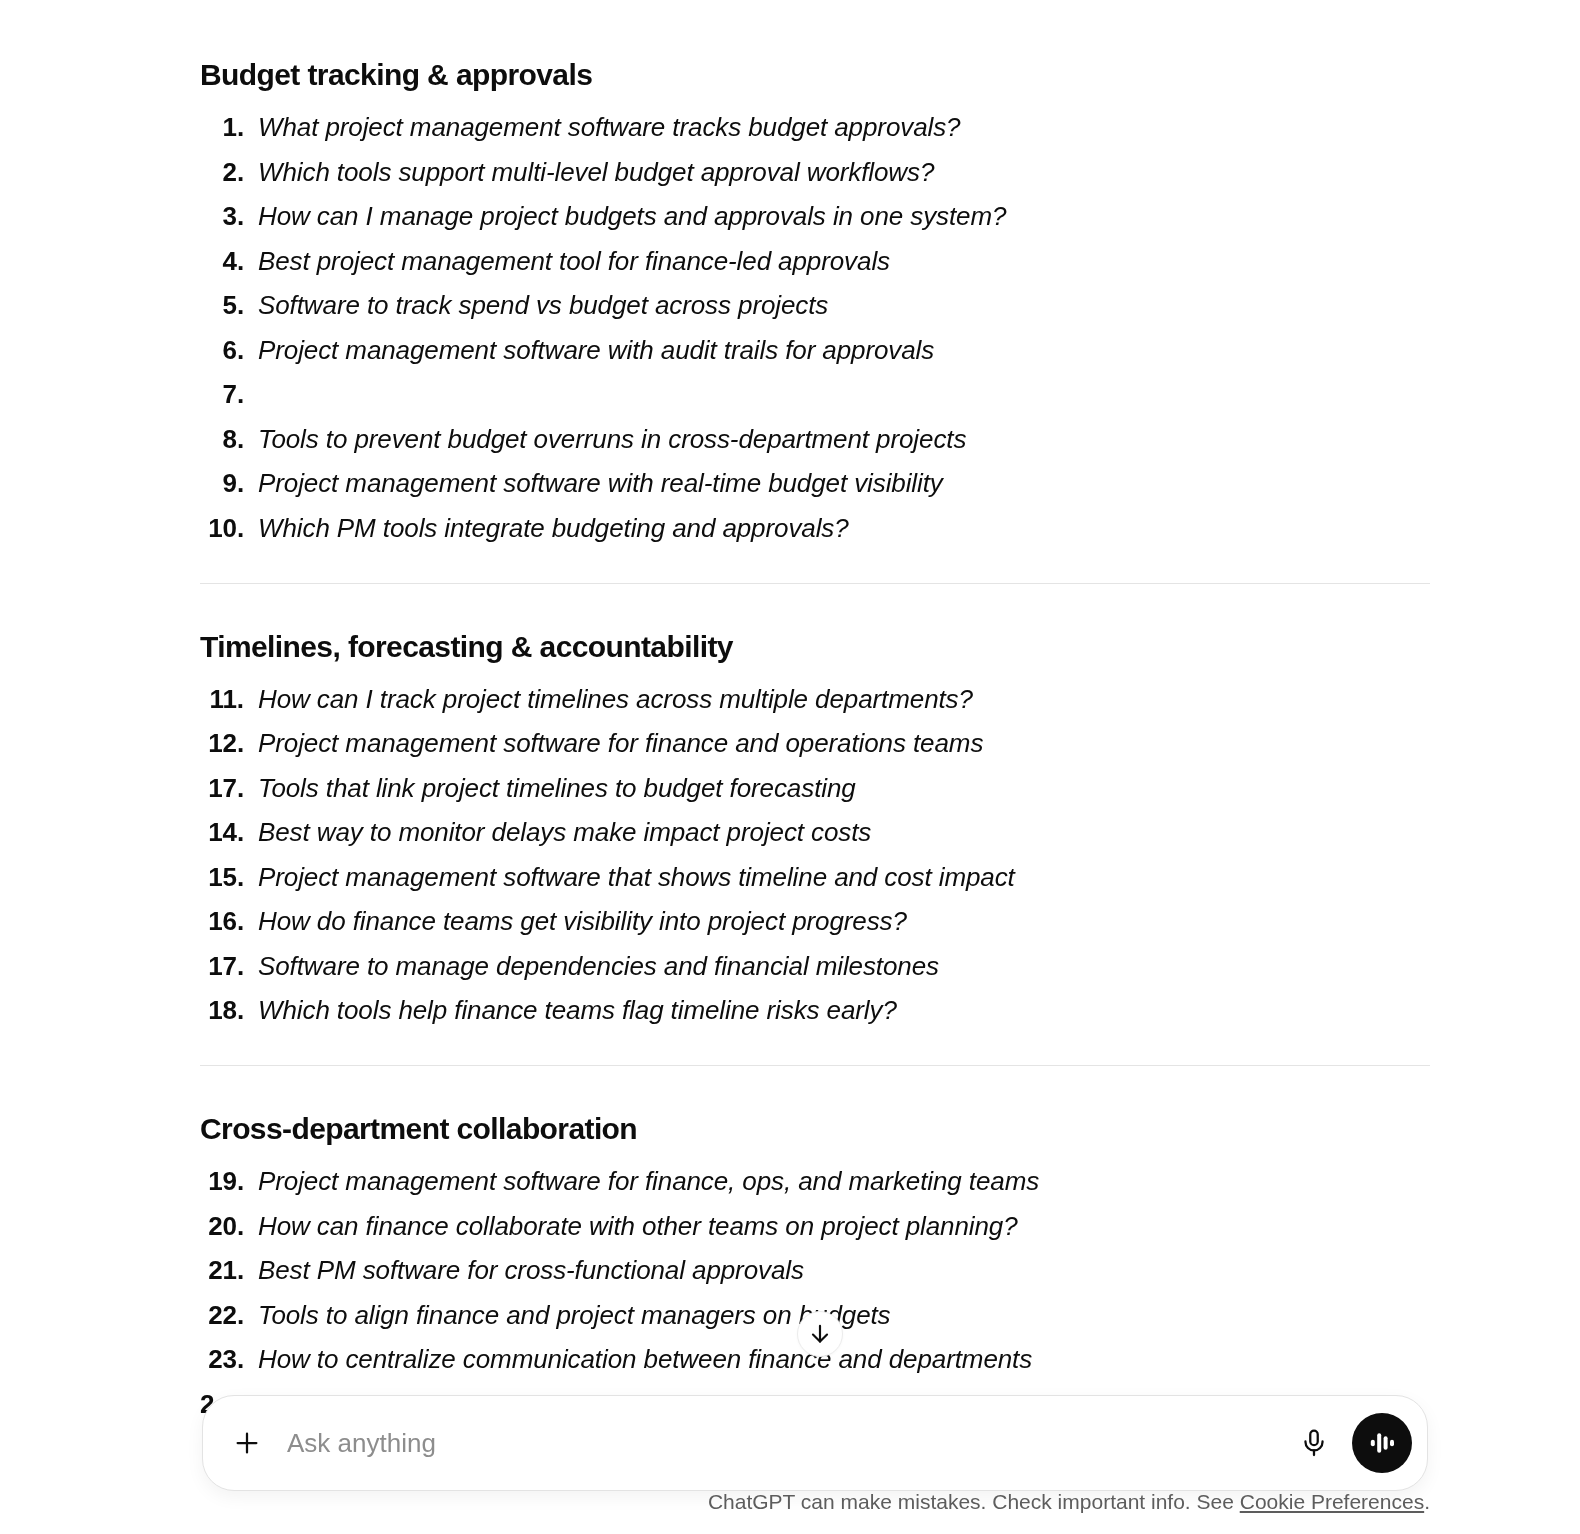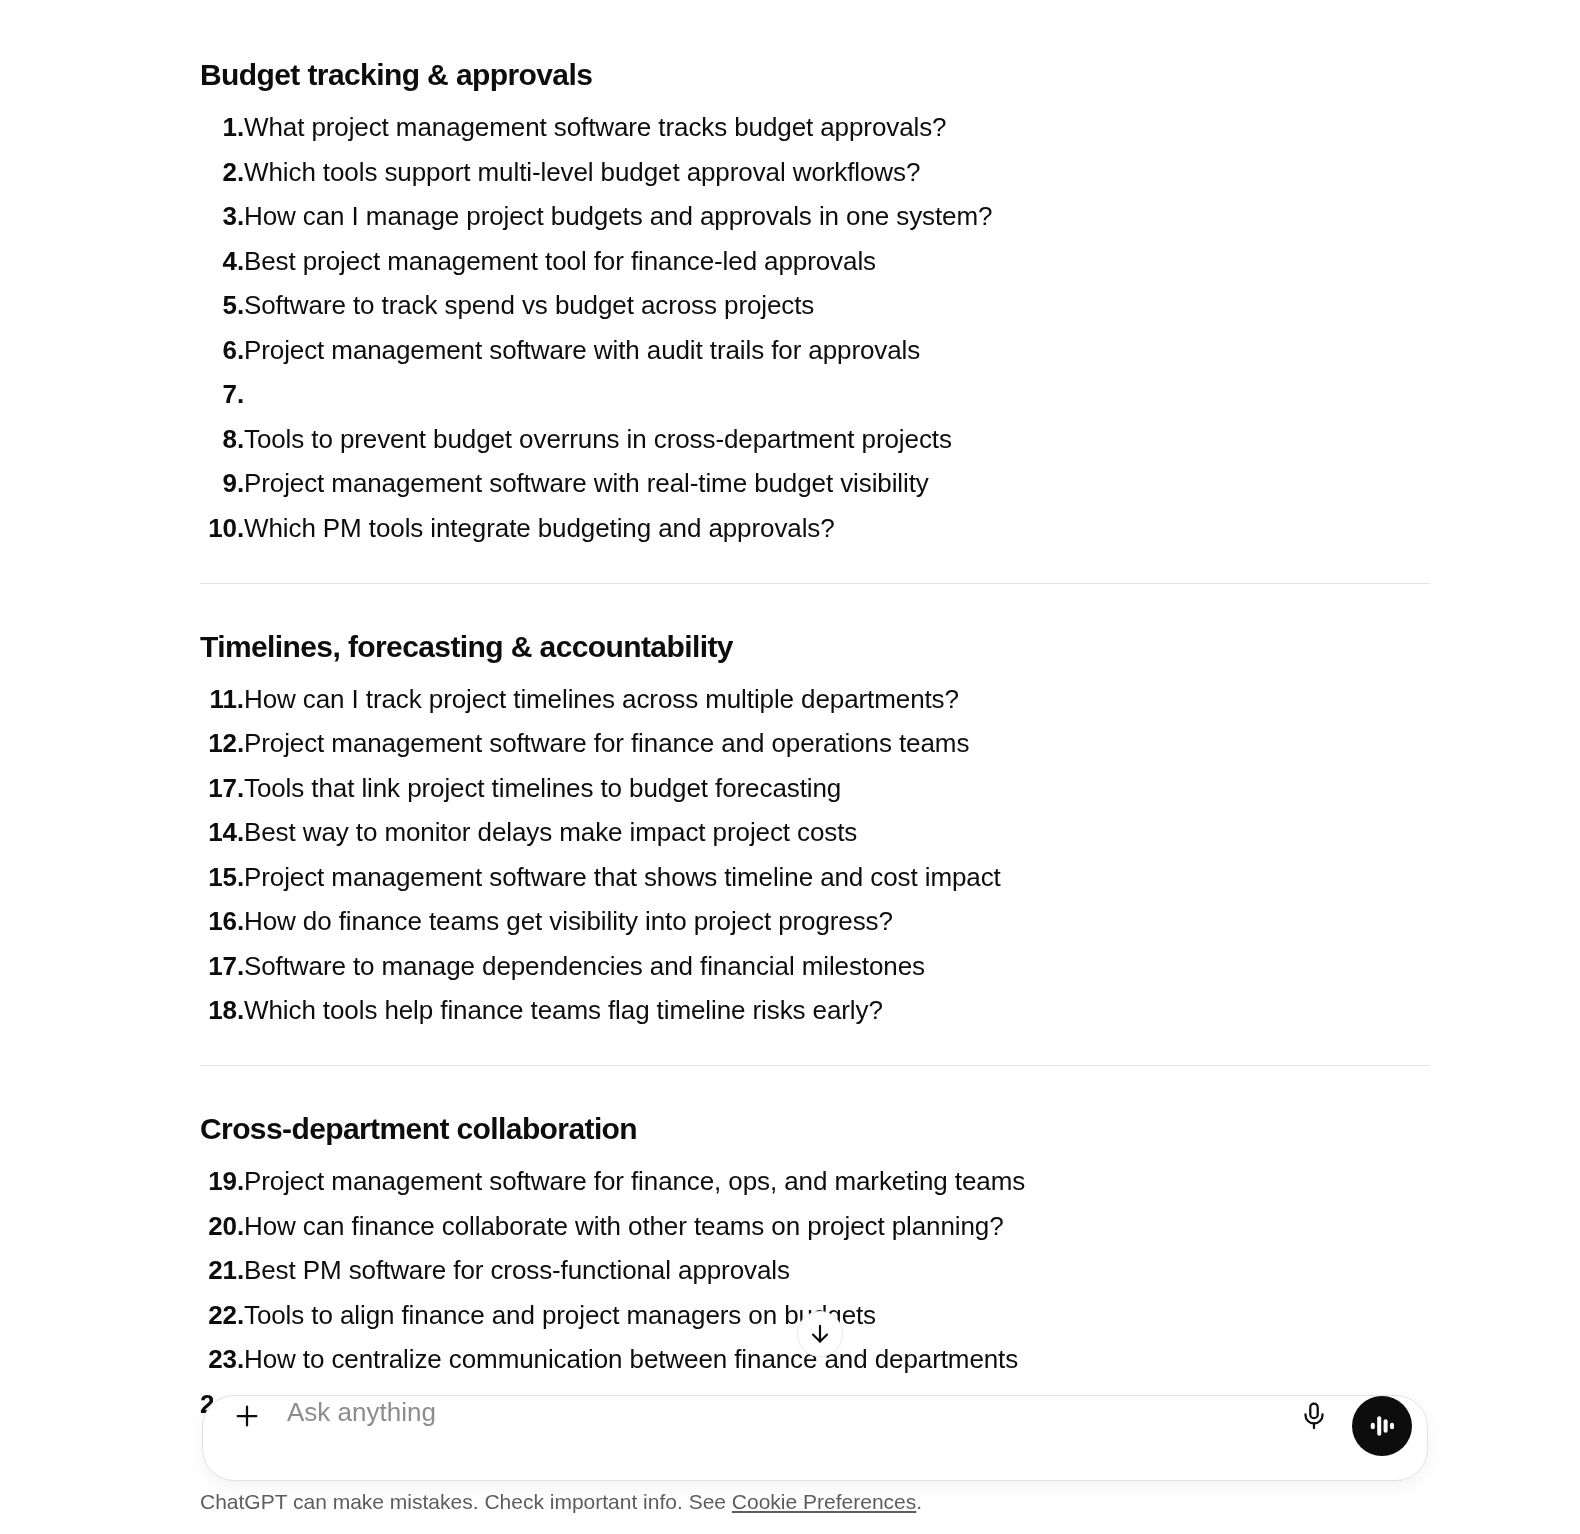--- a/index.html
+++ b/index.html
@@ -15,61 +15,61 @@
     letter-spacing:-0.6px;margin:0 0 18px 0;color:#0d0d0d;
   }
   .transcript{padding-top:56px;}
   ol.q-list{list-style:none;margin:0;padding:0;}
   li.q-item{
     display:flex;align-items:flex-start;
     font-size:26px;line-height:30px;letter-spacing:-0.1px;
     margin-bottom:14.5px;color:#0d0d0d;
   }
   .item-number{flex:0 0 44px;width:44px;text-align:right;font-weight:700;}
-  .item-text{margin-left:0;white-space:nowrap;}
+  .item-text{margin-left:14px;white-space:nowrap;font-style:italic;}
   li.q-item.partial .item-number{text-align:left;}
   .divider{
     border:none;border-top:1.6px solid #e4e4e4;height:0;
     margin:40px 0 44px 0;
   }
   
   .scroll-btn{
     position:absolute;left:797px;top:1311px;width:46px;height:46px;
     border-radius:50%;background:#ffffff;border:1px solid #ececec;
     display:flex;align-items:center;justify-content:center;
     z-index:5;cursor:pointer;box-shadow:0 1px 3px rgba(0,0,0,0.03);
   }
   
   .composer{
-    position:absolute;left:202px;top:1395px;width:1226px;height:86px;
+    position:absolute;left:202px;top:1395px;width:1226px;height:96px;
     box-sizing:border-box;background:#ffffff;
     border:1px solid #e3e3e3;border-radius:32px;
     box-shadow:0 6px 18px rgba(0,0,0,0.05);
-    display:flex;align-items:flex-start;padding:0 15px 0 24px;
+    display:flex;align-items:center;padding:0 15px 0 24px;
     z-index:10;
   }
   .icon-btn{
     background:none;border:none;padding:0;margin:0;cursor:pointer;
     width:40px;height:40px;display:flex;align-items:center;justify-content:center;
   }
   .composer-input{
     flex:1;border:none;outline:none;background:transparent;
     font-family:"Liberation Sans","DejaVu Sans",sans-serif;
     font-size:26px;color:#0d0d0d;margin-left:18px;min-width:0;
   }
   .composer-input::placeholder{color:#8d8d8d;opacity:1;}
   .mic-btn{margin-right:18px;}
   .voice-btn{
     width:60px;height:60px;border-radius:50%;border:none;cursor:pointer;
     display:flex;align-items:center;justify-content:center;padding:0;
   }
   
   .footer{
     position:absolute;left:200px;top:1489px;width:1230px;z-index:11;
-    text-align:left;font-size:21px;line-height:26px;color:#5d5d5d;
+    text-align:right;font-size:21px;line-height:26px;color:#5d5d5d;
   }
   .footer a{color:#5d5d5d;text-decoration:underline;cursor:pointer;}
 </style>
 </head>
 <body>
 
 <main class="transcript">
   <section class="q-section">
     <h2 class="section-heading">Budget tracking &amp; approvals</h2>
     <ol class="q-list">

